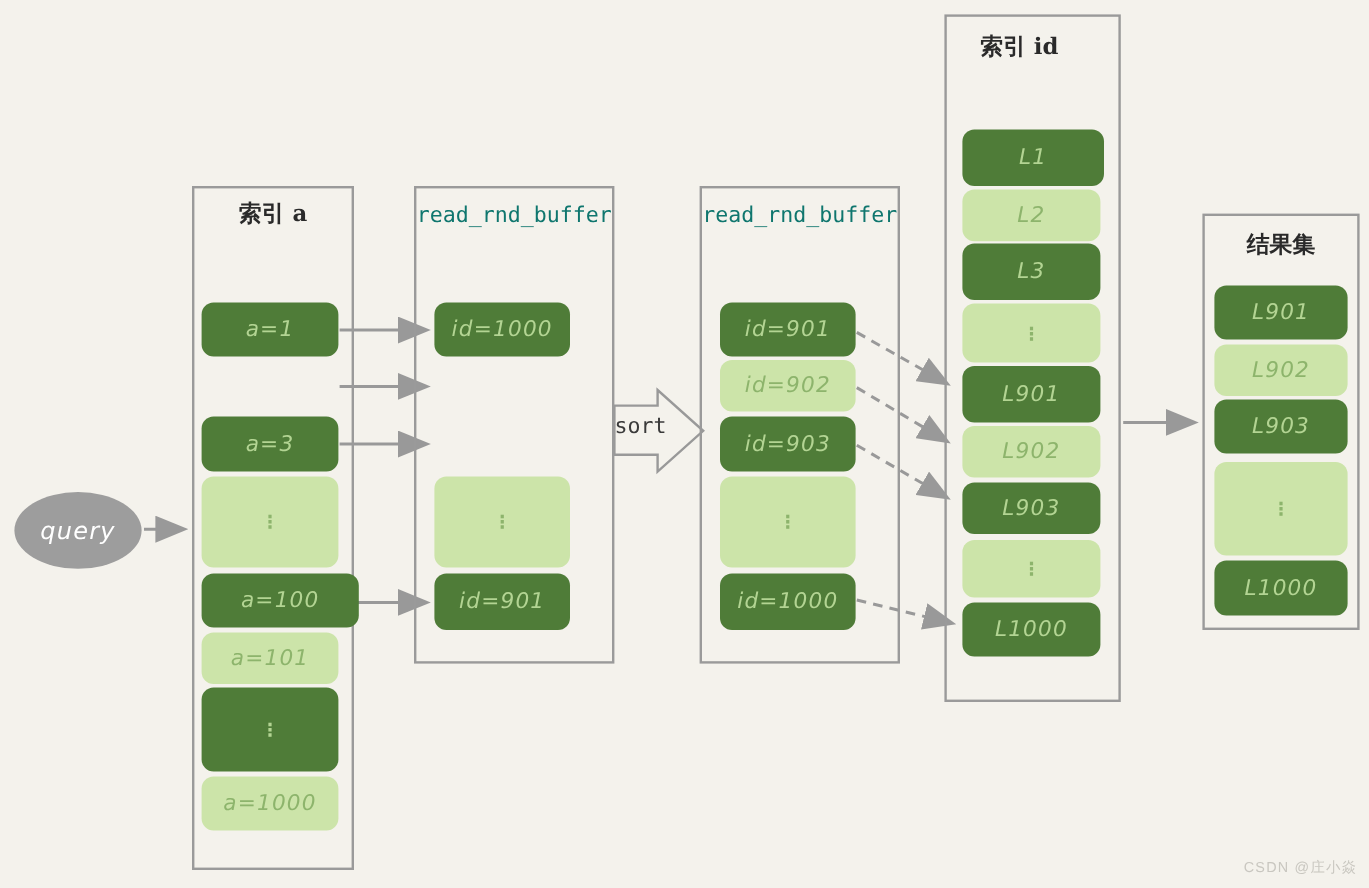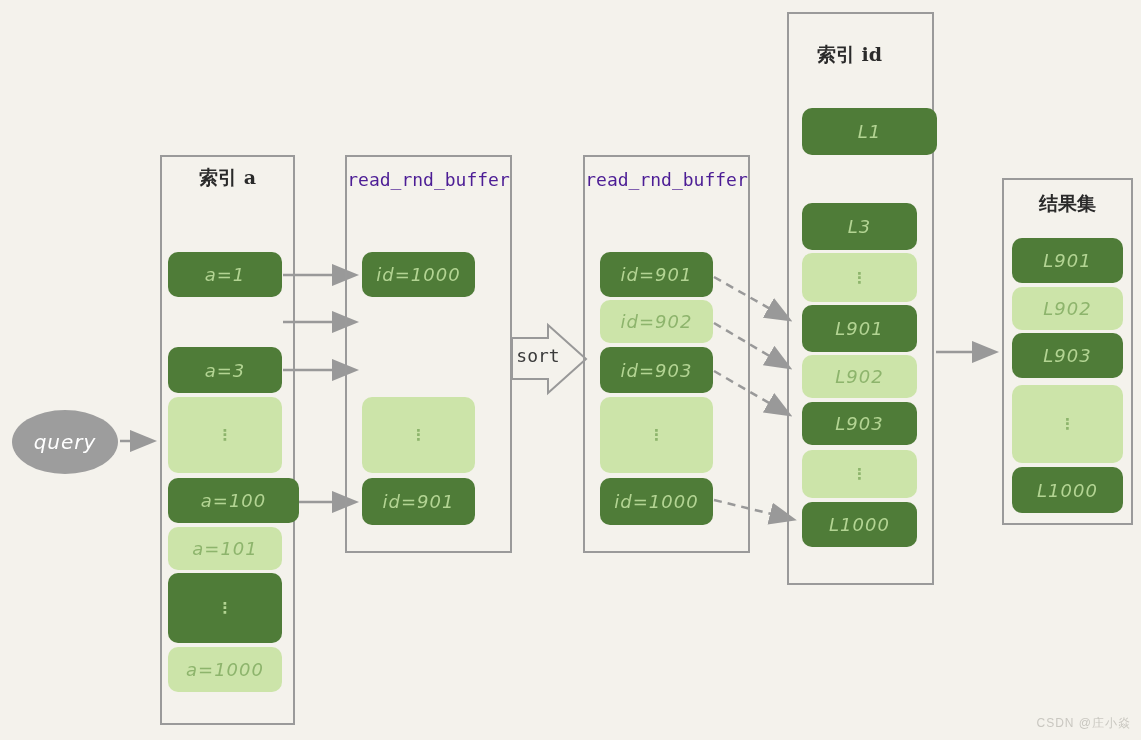--- a/index.html
+++ b/index.html
@@ -7,39 +7,39 @@
     position:relative;width:1141px;height:740px;overflow:hidden;
     background:#f4f2ec;font-family:"DejaVu Sans",sans-serif;
   }
   .col-frame{position:absolute;border:2px solid #9a9a9a;box-sizing:border-box;}
   .col-title{
     position:absolute;text-align:center;color:#2a2a2a;
     font-size:19px;font-weight:bold;font-family:"DejaVu Serif",serif;
   }
   .col-title.mono{
     font-family:"DejaVu Sans Mono",monospace;font-weight:normal;
-    font-size:18px;color:#4c1d95;
+    font-size:18px;color:#0f766e;
   }
   .box{
     position:absolute;box-sizing:border-box;border-radius:10px;
     display:flex;align-items:center;justify-content:center;
     font-style:italic;font-size:18px;letter-spacing:1px;
     font-family:"DejaVu Sans",sans-serif;
   }
   .box.dark{background:#4f7c38;color:#b3d493;}
   .box.light{background:#cce4a9;color:#8db46c;}
   .box.dots{font-style:normal;font-size:15px;letter-spacing:0;font-weight:bold;}
   .query{
     position:absolute;left:12px;top:410px;width:106px;height:64px;
     background:#9d9d9d;border-radius:50%;
     display:flex;align-items:center;justify-content:center;
     color:#ffffff;font-style:italic;font-size:20px;letter-spacing:1px;
   }
   .sort-label{
-    position:absolute;left:512px;top:345px;width:52px;text-align:center;
+    position:absolute;left:512px;top:345px;width:52px;
     color:#3a3a3a;font-size:18px;font-family:"DejaVu Sans Mono",monospace;
   }
   .watermark{
     position:absolute;right:10px;bottom:8px;
     color:#c9c7c0;font-size:12px;letter-spacing:1px;
     font-family:"Liberation Sans",sans-serif;
   }
   svg.overlay{position:absolute;left:0;top:0;pointer-events:none;}
 </style>
 </head>
@@ -95,22 +95,23 @@
 
   <div class="col-frame" style="left:583px;top:155px;width:167px;height:398px"></div>
   <div class="col-title mono" style="left:583px;top:169px;width:167px">read_rnd_buffer</div>
   <div class="box dark" style="left:600px;top:252px;width:113px;height:45px">id=901</div>
   <div class="box light" style="left:600px;top:300px;width:113px;height:43px">id=902</div>
   <div class="box dark" style="left:600px;top:347px;width:113px;height:46px">id=903</div>
   <div class="box light dots" style="left:600px;top:397px;width:113px;height:76px">⋮</div>
   <div class="box dark" style="left:600px;top:478px;width:113px;height:47px">id=1000</div>
 
   <div class="col-frame" style="left:787px;top:12px;width:147px;height:573px"></div>
-  <div class="col-title" style="left:787px;top:42px;width:125px">索引 id</div>
-  <div class="box dark" style="left:802px;top:108px;width:135px;height:47px">L1</div>
+  <div class="col-title" style="left:787px;top:26px;width:125px">索引 id</div>
+  <div class="box dark" style="left:802px;top:108px;width:118px;height:47px">L1</div>
+  <div class="box light" style="left:802px;top:158px;width:115px;height:43px">L2</div>
   <div class="box dark" style="left:802px;top:203px;width:115px;height:47px">L3</div>
   <div class="box light dots" style="left:802px;top:253px;width:115px;height:49px">⋮</div>
   <div class="box dark" style="left:802px;top:305px;width:115px;height:47px">L901</div>
   <div class="box light" style="left:802px;top:355px;width:115px;height:43px">L902</div>
   <div class="box dark" style="left:802px;top:402px;width:115px;height:43px">L903</div>
   <div class="box light dots" style="left:802px;top:450px;width:115px;height:48px">⋮</div>
   <div class="box dark" style="left:802px;top:502px;width:115px;height:45px">L1000</div>
 
   <div class="col-frame" style="left:1002px;top:178px;width:131px;height:347px"></div>
   <div class="col-title" style="left:1002px;top:191px;width:131px">结果集</div>

